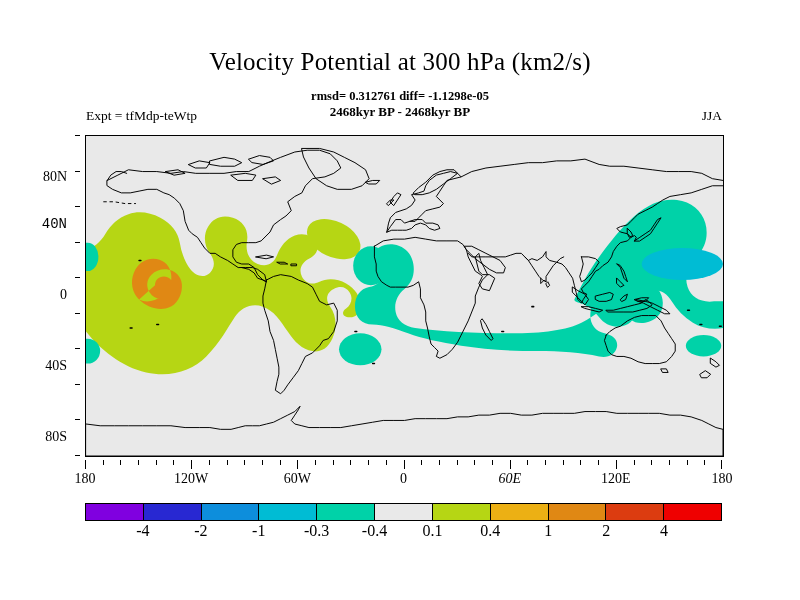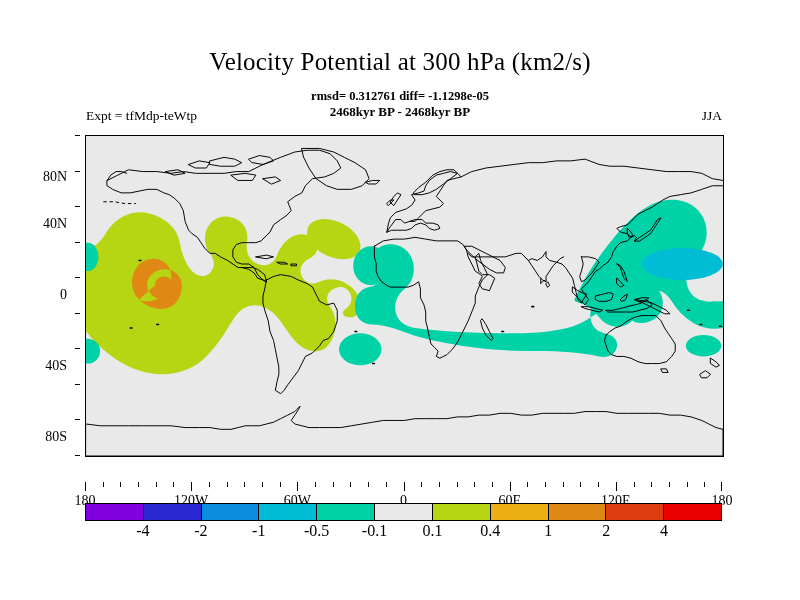--- a/index.html
+++ b/index.html
@@ -96,21 +96,21 @@
   }
   .lon-label {
     position: absolute;
     text-align: center;
     font-size: 14px;
     white-space: nowrap;
     transform: translateX(-50%);
   }
   #lon-axis {
     position: absolute;
-    left: 85px; top: 482px;
+    left: 85px; top: 460px;
     width: 637px; height: 26px;
   }
 
   
   #colorbar-wrap {
     position: absolute;
     left: 85px; top: 503px;
     width: 637px;
   }
   #colorbar {
@@ -367,21 +367,21 @@
     <div class="tick-h" style="top: 284.444px; right: 0px; width: 5px;"></div>
     <div class="tick-h" style="top: 248.889px; right: 0px; width: 5px;"></div>
     <div class="tick-h" style="top: 213.333px; right: 0px; width: 5px;"></div>
     <div class="tick-h" style="top: 177.778px; right: 0px; width: 5px;"></div>
     <div class="tick-h" style="top: 142.222px; right: 0px; width: 5px;"></div>
     <div class="tick-h" style="top: 106.667px; right: 0px; width: 5px;"></div>
     <div class="tick-h" style="top: 71.1111px; right: 0px; width: 5px;"></div>
     <div class="tick-h" style="top: 35.5556px; right: 0px; width: 5px;"></div>
     <div class="tick-h" style="top: 0px; right: 0px; width: 5px;"></div>
     <div class="lat-label" style="top: 10px; right: 13px; margin-top: 32px;">80N</div>
-    <div class="lat-label" style="top: 88.8889px; right: 13px;">40N</div>
+    <div class="lat-label" style="top: 88.8889px; right: 13px; font-family: Liberation Mono, monospace;">40N</div>
     <div class="lat-label" style="top: 160px; right: 13px;">0</div>
     <div class="lat-label" style="top: 231.111px; right: 13px;">40S</div>
     <div class="lat-label" style="top: 302.222px; right: 13px;">80S</div>
   </div>
 <div id="lon-axis">
     <div class="tick-v" style="left: 0px; top: 0px; height: 9px;"></div>
     <div class="tick-v" style="left: 17.6944px; top: 0px; height: 5px;"></div>
     <div class="tick-v" style="left: 35.3889px; top: 0px; height: 5px;"></div>
     <div class="tick-v" style="left: 53.0833px; top: 0px; height: 5px;"></div>
     <div class="tick-v" style="left: 70.7778px; top: 0px; height: 5px;"></div>
@@ -414,21 +414,21 @@
     <div class="tick-v" style="left: 548.528px; top: 0px; height: 5px;"></div>
     <div class="tick-v" style="left: 566.222px; top: 0px; height: 5px;"></div>
     <div class="tick-v" style="left: 583.917px; top: 0px; height: 5px;"></div>
     <div class="tick-v" style="left: 601.611px; top: 0px; height: 5px;"></div>
     <div class="tick-v" style="left: 619.306px; top: 0px; height: 5px;"></div>
     <div class="tick-v" style="left: 636px; top: 0px; height: 9px;"></div>
     <div class="lon-label" style="left: 0px; top: 11px;">180</div>
     <div class="lon-label" style="left: 106.167px; top: 11px;">120W</div>
     <div class="lon-label" style="left: 212.333px; top: 11px;">60W</div>
     <div class="lon-label" style="left: 318.5px; top: 11px;">0</div>
-    <div class="lon-label" style="left: 424.667px; top: 11px;">60E</div>
+    <div class="lon-label" style="left: 424.667px; top: 11px; font-style: italic;">60E</div>
     <div class="lon-label" style="left: 530.833px; top: 11px;">120E</div>
     <div class="lon-label" style="left: 637px; top: 11px;">180</div>
   </div>
 
 <div id="colorbar-wrap">
   <div id="colorbar">
       <div class="seg" title="&lt; -4" style="background: rgb(128, 0, 224);"></div>
       <div class="seg" title="-4 to -2" style="background: rgb(40, 40, 210); border-left: 1px solid rgb(0, 0, 0);"></div>
       <div class="seg" title="-2 to -1" style="background: rgb(13, 142, 220); border-left: 1px solid rgb(0, 0, 0);"></div>
       <div class="seg" title="-1 to -0.5" style="background: rgb(0, 188, 212); border-left: 1px solid rgb(0, 0, 0);"></div>
@@ -437,21 +437,21 @@
       <div class="seg" title="0.2 to 0.5" style="background: rgb(182, 214, 20); border-left: 1px solid rgb(0, 0, 0);"></div>
       <div class="seg" title="0.5 to 1" style="background: rgb(236, 176, 20); border-left: 1px solid rgb(0, 0, 0);"></div>
       <div class="seg" title="1 to 2" style="background: rgb(224, 136, 20); border-left: 1px solid rgb(0, 0, 0);"></div>
       <div class="seg" title="2 to 4" style="background: rgb(220, 60, 16); border-left: 1px solid rgb(0, 0, 0);"></div>
       <div class="seg" title="&gt; 4" style="background: rgb(239, 0, 0); border-left: 1px solid rgb(0, 0, 0);"></div>
     </div>
   <div id="cbar-ticks">
       <span class="cb-label" style="left: 57.9091px;">-4</span>
       <span class="cb-label" style="left: 115.818px;">-2</span>
       <span class="cb-label" style="left: 173.727px;">-1</span>
-      <span class="cb-label" style="left: 231.636px;">-0.5</span>
-      <span class="cb-label" style="left: 289.545px;">-0.1</span>
+      <span class="cb-label" style="left: 231.636px;">-0.3</span>
+      <span class="cb-label" style="left: 289.545px;">-0.4</span>
       <span class="cb-label" style="left: 347.455px;">0.1</span>
       <span class="cb-label" style="left: 405.364px;">0.4</span>
       <span class="cb-label" style="left: 463.273px;">1</span>
       <span class="cb-label" style="left: 521.182px;">2</span>
       <span class="cb-label" style="left: 579.091px;">4</span>
     </div>
 </div>
 
 </body></html>

